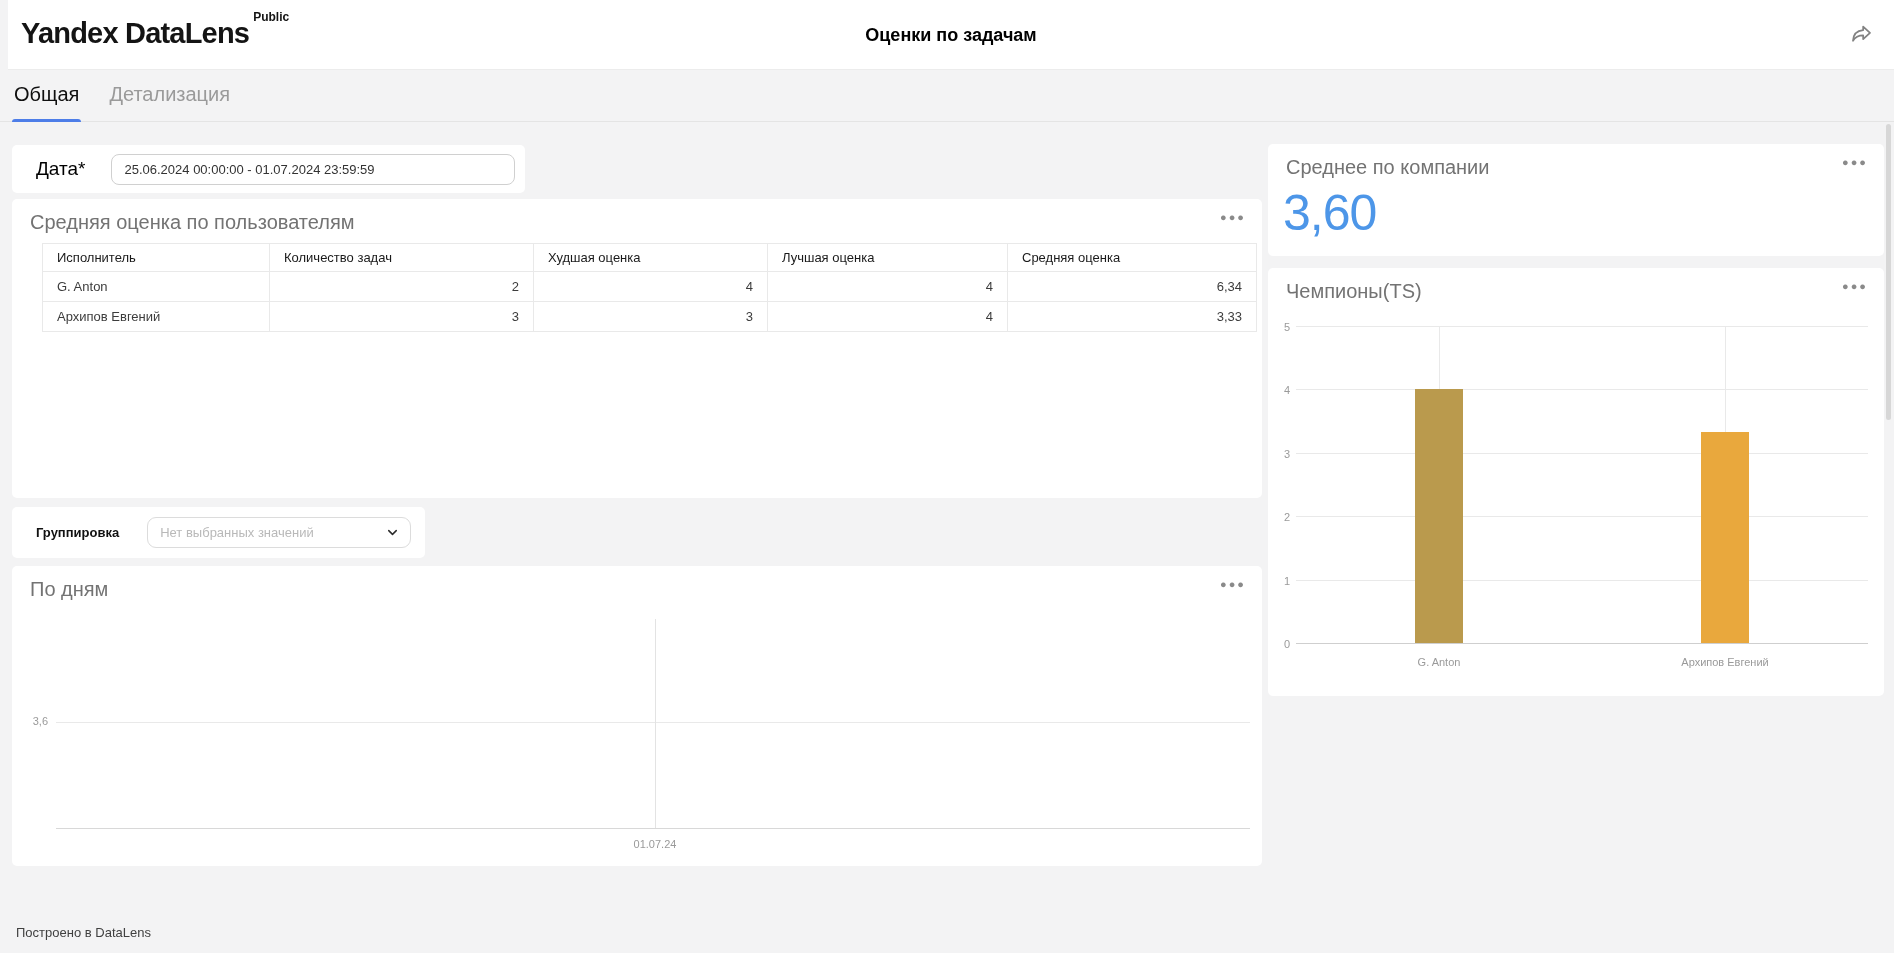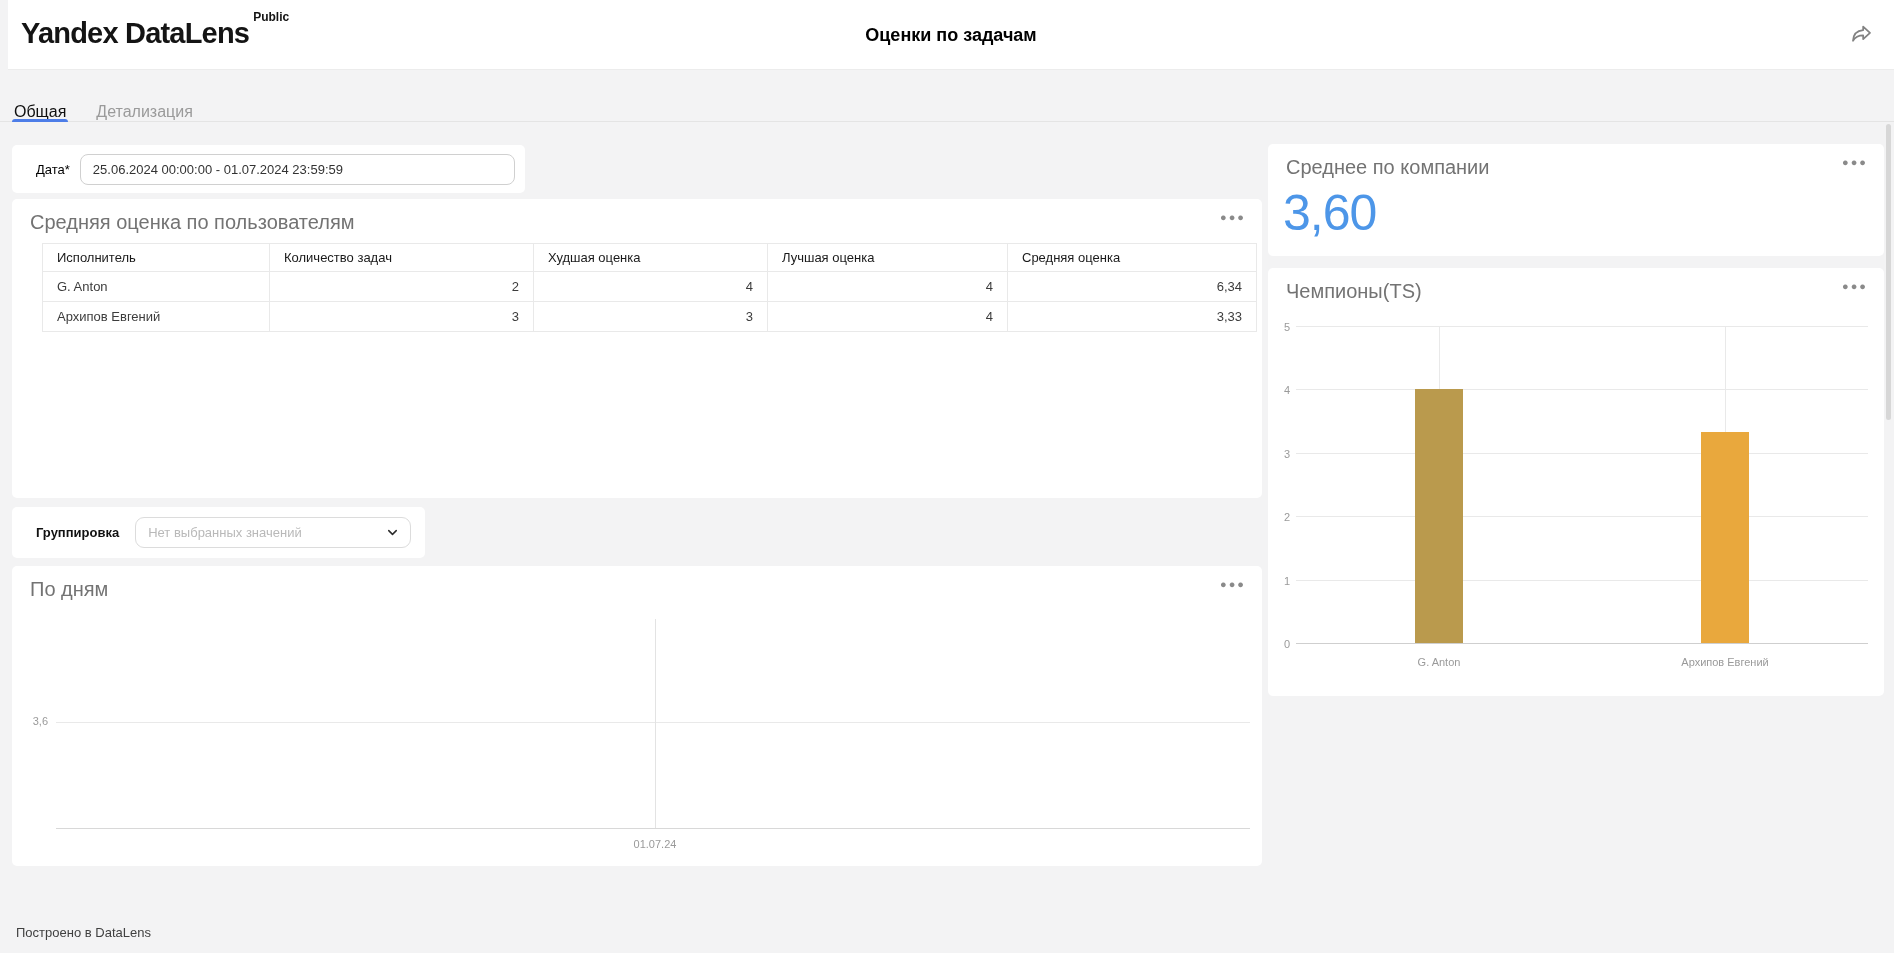--- a/index.html
+++ b/index.html
@@ -32,21 +32,21 @@
     background:none; border:none; cursor:pointer; padding:2px;
   }
   
   .tab-bar {
     position:absolute; top:70px; left:0; right:0; height:52px;
     border-bottom:1px solid #e4e4e4;
     display:flex; align-items:flex-end; padding:0 14px; gap:30px;
     background:transparent;
   }
   .tab {
-    font-size:16px; color:#9a9a9a; padding-bottom:0;
+    font-size:20px; color:#9a9a9a; padding-bottom:15px;
     position:relative; cursor:pointer; white-space:nowrap;
   }
   .tab.active { color:#0f0f0f; }
   .tab.active::after {
     content:""; position:absolute; left:-2px; right:-2px; bottom:-1px;
     height:3px; background:var(--accent,#4d7de8); border-radius:3px 3px 0 0;
   }
   
   .card { position:absolute; background:#fff; border-radius:5px; }
   .widget-title {
@@ -55,21 +55,21 @@
   }
   .dots-btn {
     position:absolute; right:14px; top:6px; width:30px; height:24px;
     background:none; border:none; cursor:pointer;
     font-size:11px; letter-spacing:2px; color:#8a8a8a; font-weight:700;
     line-height:24px; text-align:center;
   }
   
   .card-date { left:12px; top:145px; width:513px; height:48px;
     display:flex; align-items:center; padding:0 10px 0 24px; }
-  .date-label { font-size:13px; color:#000; margin-right:10px; white-space:nowrap; }
+  .date-label { font-size:19px; color:#000; margin-right:26px; white-space:nowrap; }
   .date-input {
     flex:1; height:31px; border:1px solid #d0d0d0; border-radius:8px;
     font-family:"Liberation Sans",sans-serif; font-size:13px; color:#333;
     padding:0 12px; background:#fff; outline:none;
   }
   
   .card-table { left:12px; top:199px; width:1250px; height:299px; }
   .data-table {
     position:absolute; left:30px; top:44px; width:1214px;
     border-collapse:collapse; table-layout:fixed;
@@ -80,21 +80,21 @@
   .data-table th {
     height:28px; text-align:left; font-weight:500; color:#1a1a1a; cursor:pointer;
   }
   .data-table td { height:30px; color:#3c3c3c; }
   .data-table td.num { text-align:right; }
   .col0{width:227px;} .col1{width:264px;} .col2{width:234px;}
   .col3{width:240px;} .col4{width:249px;}
   
   .card-grouping { left:12px; top:507px; width:413px; height:51px;
     display:flex; align-items:center; padding:0 14px 0 24px; }
-  .grouping-label { font-size:13px; font-weight:700; color:#111; margin-right:16px; white-space:nowrap; }
+  .grouping-label { font-size:13px; font-weight:700; color:#111; margin-right:28px; white-space:nowrap; }
   .select-box {
     flex:1; height:31px; border:1px solid #dcdcdc; border-radius:9px;
     display:flex; align-items:center; padding:0 10px 0 12px; cursor:pointer;
     background:#fff;
   }
   .select-placeholder { flex:1; font-size:13px; color:#b9b9b9; white-space:nowrap; overflow:hidden; }
   
   .card-days { left:12px; top:566px; width:1250px; height:300px; }
   .days-plot { position:absolute; left:0; top:0; width:100%; height:100%; }
   .days-ytick {

